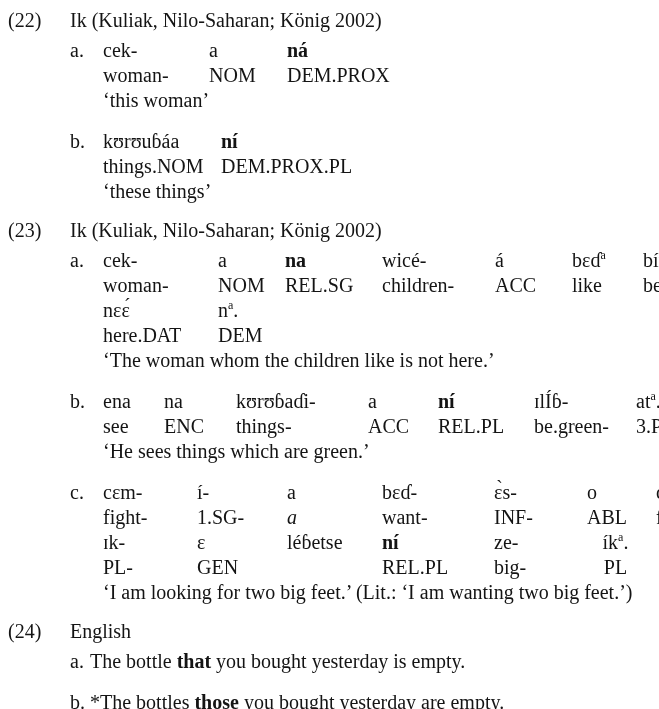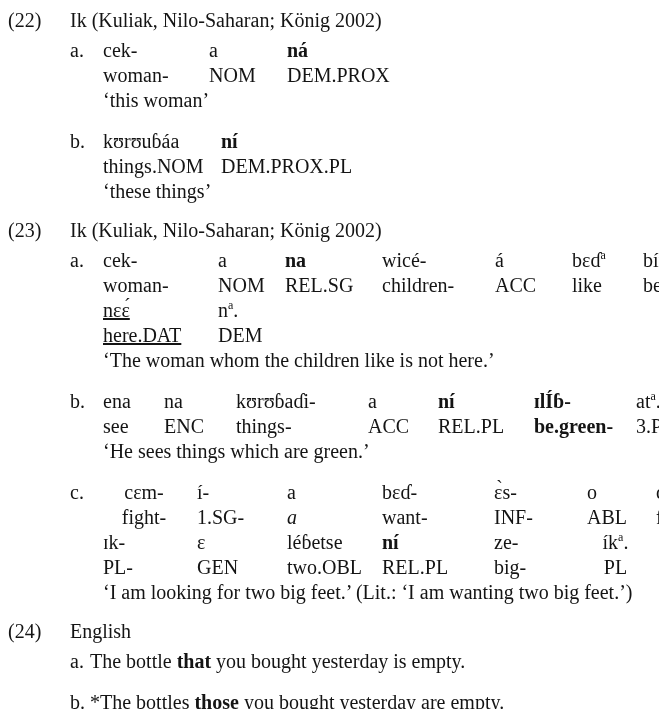--- a/index.html
+++ b/index.html
@@ -104,21 +104,21 @@
               <div class="unit" style="min-width: 71px;">
                 <div class="word">bɛɗ<sup>a</sup></div>
                 <div class="gloss">like</div>
               </div>
               <div class="unit">
                 <div class="word">bíraa</div>
                 <div class="gloss">be.not</div>
               </div>
             </div>
             <div class="gloss-row">
-              <div class="unit" style="min-width: 115px; text-decoration: underline;">
+              <div class="unit" style="min-width: 115px;">
                 <div class="word">nɛɛ́</div>
                 <div class="gloss">here.DAT</div>
               </div>
               <div class="unit">
                 <div class="word">n<sup>a</sup>.</div>
                 <div class="gloss">DEM</div>
               </div>
             </div>
             <div class="translation">‘The woman whom the children like is not here.’</div>
           </div>
@@ -140,37 +140,37 @@
                 <div class="gloss">things-</div>
               </div>
               <div class="unit" style="min-width: 70px;">
                 <div class="word">a</div>
                 <div class="gloss">ACC</div>
               </div>
               <div class="unit" style="min-width: 96px;">
                 <div class="word"><b>ní</b></div>
                 <div class="gloss">REL.PL</div>
               </div>
-              <div class="unit" style="min-width: 102px; font-weight: bold;">
+              <div class="unit" style="min-width: 102px;">
                 <div class="word">ɪlÍɓ-</div>
                 <div class="gloss">be.green-</div>
               </div>
               <div class="unit">
                 <div class="word">at<sup>a</sup>.</div>
                 <div class="gloss">3.PL</div>
               </div>
             </div>
             <div class="translation">‘He sees things which are green.’</div>
           </div>
         </div>
         <div class="item">
           <div class="item-letter">c.</div>
           <div class="item-body">
             <div class="gloss-row">
-              <div class="unit" style="min-width: 94px; text-align: center;">
+              <div class="unit" style="min-width: 94px;">
                 <div class="word">cɛm-</div>
                 <div class="gloss">fight-</div>
               </div>
               <div class="unit" style="min-width: 90px;">
                 <div class="word">í-</div>
                 <div class="gloss">1.SG-</div>
               </div>
               <div class="unit" style="min-width: 95px;">
                 <div class="word">a</div>
                 <div class="gloss italic">a</div>
@@ -196,21 +196,20 @@
               <div class="unit" style="min-width: 94px;">
                 <div class="word">ɪk-</div>
                 <div class="gloss">PL-</div>
               </div>
               <div class="unit" style="min-width: 90px;">
                 <div class="word">ɛ</div>
                 <div class="gloss">GEN</div>
               </div>
               <div class="unit" style="min-width: 95px;">
                 <div class="word">léɓetse</div>
-                <div class="gloss">two.OBL</div>
               </div>
               <div class="unit" style="min-width: 112px;">
                 <div class="word"><b>ní</b></div>
                 <div class="gloss">REL.PL</div>
               </div>
               <div class="unit" style="min-width: 93px;">
                 <div class="word">ze-</div>
                 <div class="gloss">big-</div>
               </div>
               <div class="unit" style="min-width: 69px; align-items: center;">

